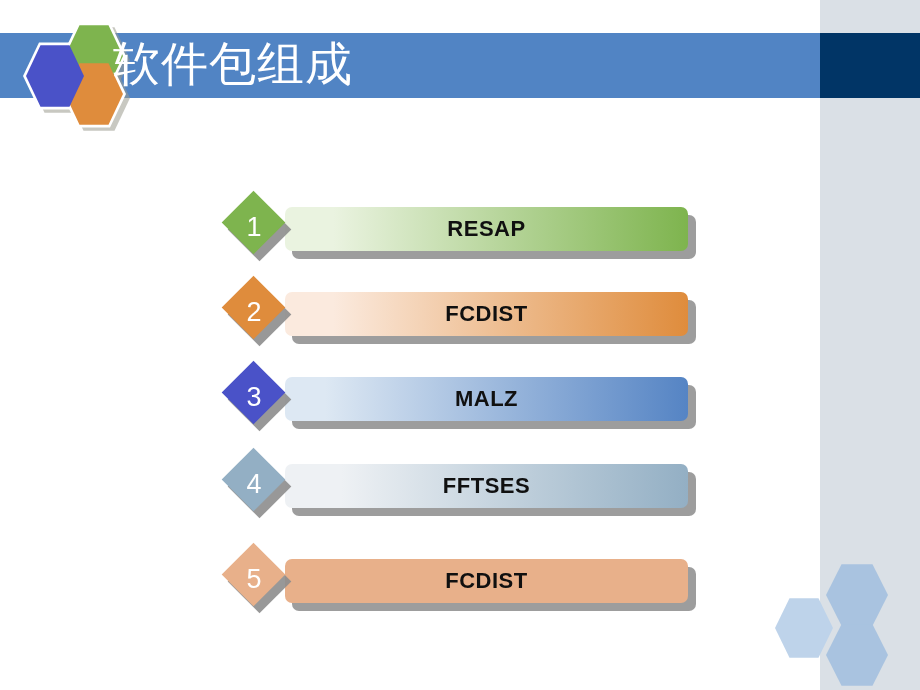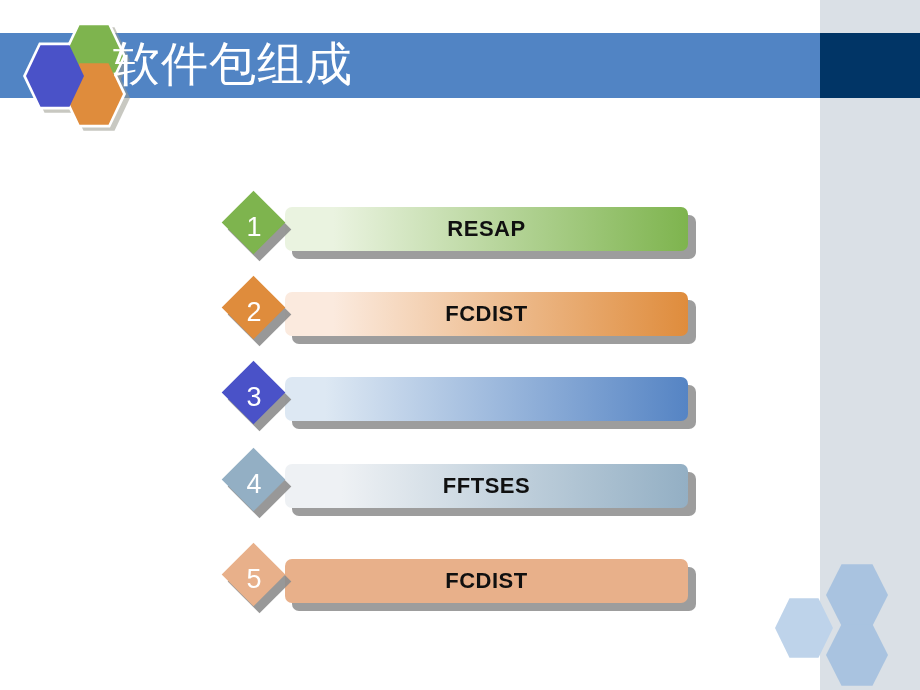--- a/index.html
+++ b/index.html
@@ -194,20 +194,21 @@
     <div class="diamond-num">2</div>
     <div class="bar-label">FCDIST</div>
   </div>
 
   <div class="row" style="top:368px;">
     <div class="bar-shadow"></div>
     <div class="bar" style="background:linear-gradient(to right,#dde8f3 0%,#dde8f3 10%,#5584c4 100%);"></div>
     <div class="diamond-shadow"></div>
     <div class="diamond" style="background:#4a52c8;"></div>
     <div class="diamond-num">3</div>
+    <div class="bar-label">MALZ</div>
   </div>
 
   <div class="row" style="top:455px;">
     <div class="bar-shadow"></div>
     <div class="bar" style="background:linear-gradient(to right,#eef1f4 0%,#eef1f4 14%,#93afc4 100%);"></div>
     <div class="diamond-shadow"></div>
     <div class="diamond" style="background:#93afc4;"></div>
     <div class="diamond-num">4</div>
     <div class="bar-label">FFTSES</div>
   </div>

